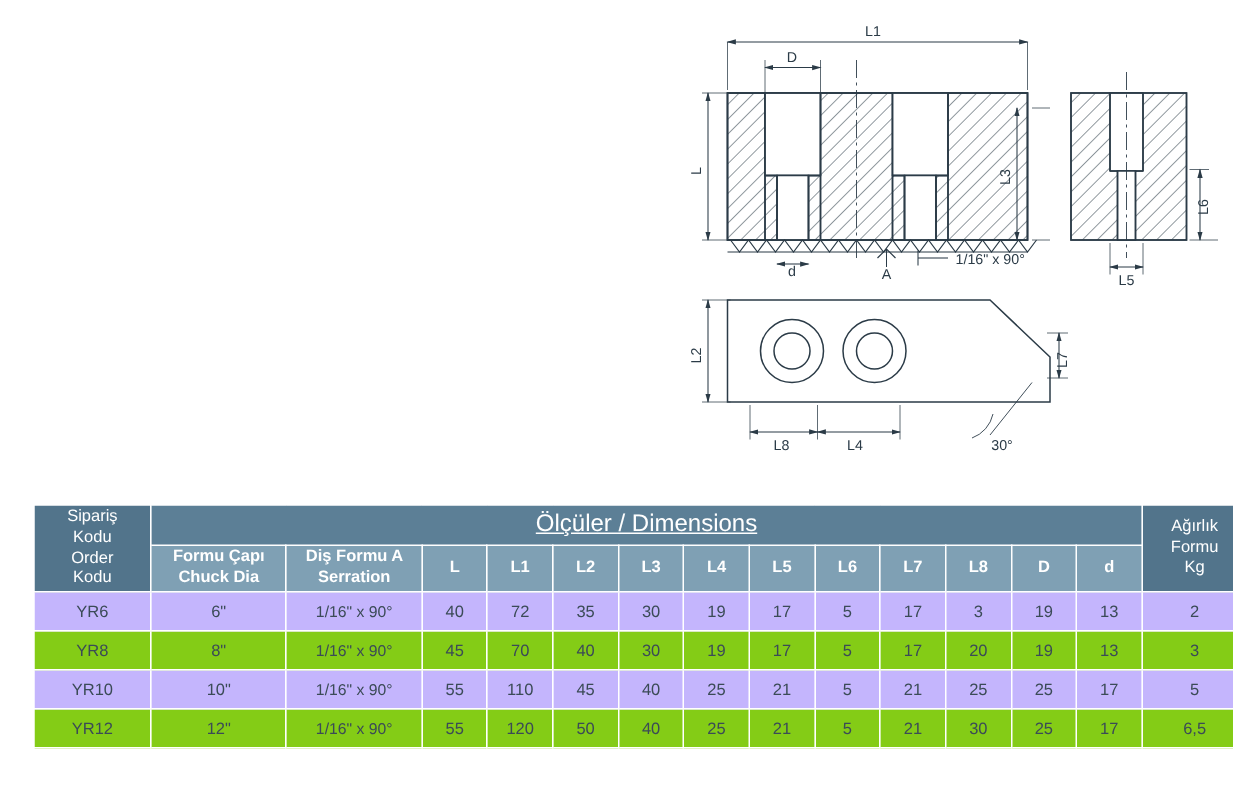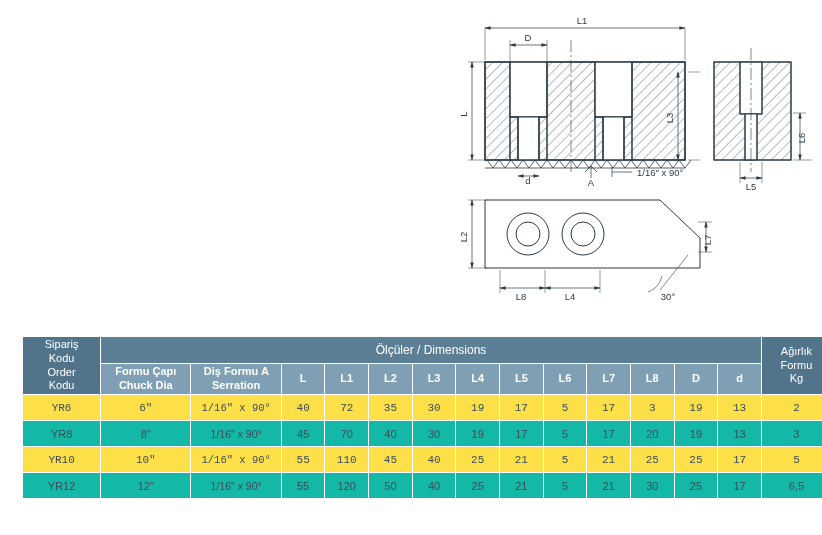--- a/index.html
+++ b/index.html
@@ -41,24 +41,24 @@
   }
   .hdr {
     background: #5c7f96;
     color: #ffffff;
     font-weight: normal;
     line-height: 1.25;
   }
   .hdr .l1 { display: block; }
   .hdr-dark { background: #52748b; }
   .hdr-sub { background: #7fa0b4; color: #ffffff; font-size: 11px; line-height: 1.25; }
-  .row-a td { background: #fde047; color: #3b4b57; height: 25px; font-family: Liberation Mono, monospace; }
-  .row-b td { background: #14b8a6; color: #3b4b57; height: 25px; margin-top: 26px; }
+  .row-a td { background: #c4b5fd; color: #3b4b57; height: 25px; }
+  .row-b td { background: #84cc16; color: #3b4b57; height: 25px; margin-top: 26px; }
   .code-cell { font-size: 11px; }
-  .dim-title { font-size: 12px; }
+  .dim-title { font-size: 16px; text-decoration: underline; }
   .small-it { font-size: 10.5px; }
 </style>
 </head>
 <body>
 
 <div id="drawing-area">
   <svg width="822" height="322" viewBox="0 0 822 322" xmlns="http://www.w3.org/2000/svg">
     <defs>
       <pattern id="hatch" width="7" height="7" patternTransform="rotate(45)" patternUnits="userSpaceOnUse">
         <line x1="0" y1="0" x2="0" y2="7" stroke="#2b3b47" stroke-width="0.7"></line>

